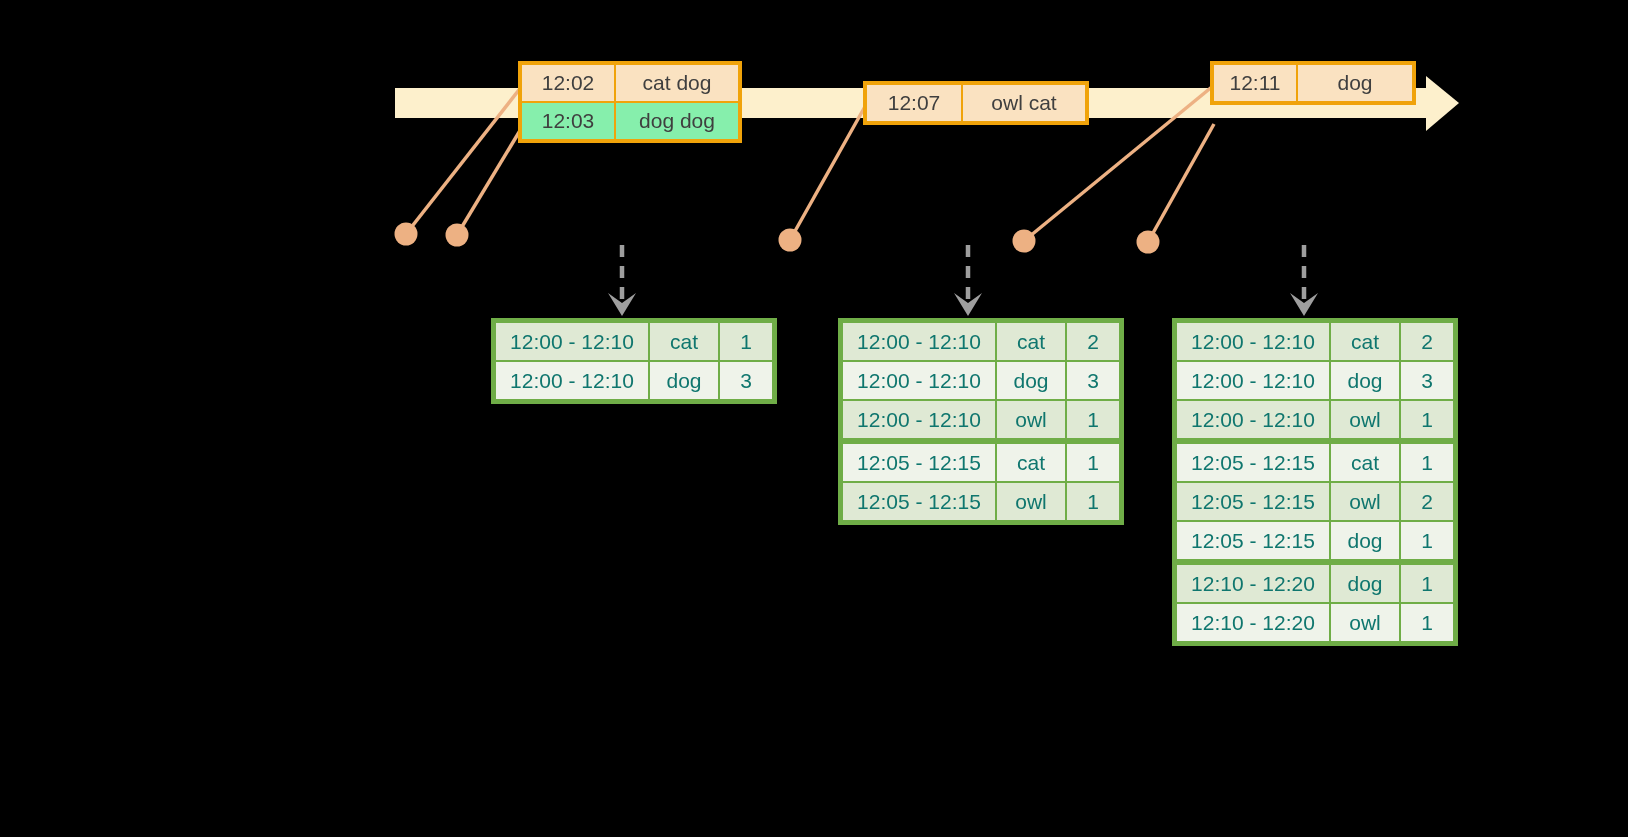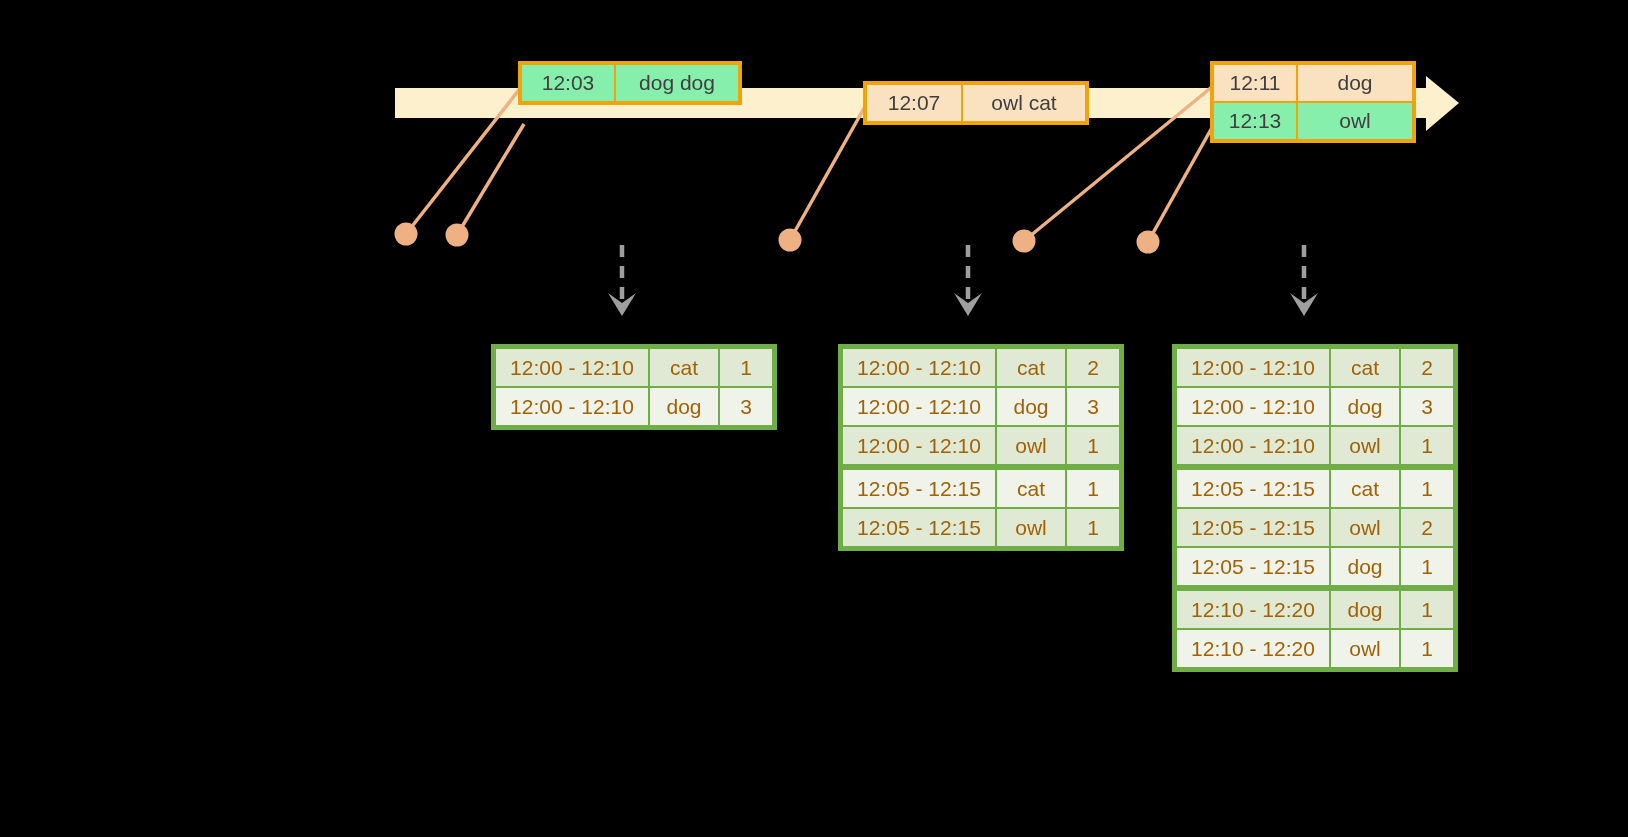--- a/index.html
+++ b/index.html
@@ -32,22 +32,21 @@
   td.tcol-a{width:80px;}  td.wcol-a{width:110px;}
   td.tcol-b{width:82px;}  td.wcol-b{width:110px;margin-top:12px;}
   td.tcol-c{width:70px;}  td.wcol-c{width:102px;}
 
   
   table.gtable{
     position:absolute;
     border-collapse:collapse;
     border:5px solid #6fad47;
     font-size:21px;
-    color:#a16207;
-    margin-top:26px;
+    color:#0f766e;
   }
   table.gtable td{
     border:2.5px solid #6fad47;
     text-align:center;
     vertical-align:middle;
     height:37px;
     padding:0 4px;
   }
   table.gtable tr.group-sep td{border-top:6px solid #6fad47;}
   table.gtable td.gcell-dark{background:#dfe9d4;}
@@ -83,20 +82,24 @@
 
     <line x1="968" y1="245" x2="968" y2="299" stroke="#9e9e9e" stroke-width="4.5" stroke-dasharray="12 9"></line>
     <polygon points="954,293 968,303 982,293 968,316" fill="#9e9e9e"></polygon>
 
     <line x1="1304" y1="245" x2="1304" y2="299" stroke="#9e9e9e" stroke-width="4.5" stroke-dasharray="12 9"></line>
     <polygon points="1290,293 1304,303 1318,293 1304,316" fill="#9e9e9e"></polygon>
   </svg>
 
   <table class="etable" style="left:518px;top:61px;">
     <tbody>
+        <tr>
+      <td class="tcol-a ecell-dark">12:02</td>
+      <td class="wcol-a ecell-dark">cat dog</td>
+    </tr>
     <tr>
       <td class="tcol-a ecell-light">12:03</td>
       <td class="wcol-a ecell-light">dog dog</td>
     </tr>
   </tbody>
     </table>
 
   <table class="etable" style="left:863px;top:81px;padding-left:43px;">
     <tbody>
         <tr>
@@ -104,24 +107,20 @@
       <td class="wcol-b ecell-dark">owl cat</td>
     </tr>
   </tbody>
     </table>
 
   <table class="etable" style="left:1210px;top:61px;">
     <tbody>
         <tr>
       <td class="tcol-c ecell-dark">12:11</td>
       <td class="wcol-c ecell-dark">dog</td>
-    </tr>
-    <tr>
-      <td class="tcol-c ecell-light">12:13</td>
-      <td class="wcol-c ecell-light">owl</td>
     </tr>
   </tbody>
     </table>
 
   <table class="gtable" style="left:491px;top:318px;">
     <tbody>
         <tr>
       <td class="wincol gcell-dark">12:00 - 12:10</td>
       <td class="wordcol gcell-dark">cat</td>
       <td class="cntcol gcell-dark">1</td>

